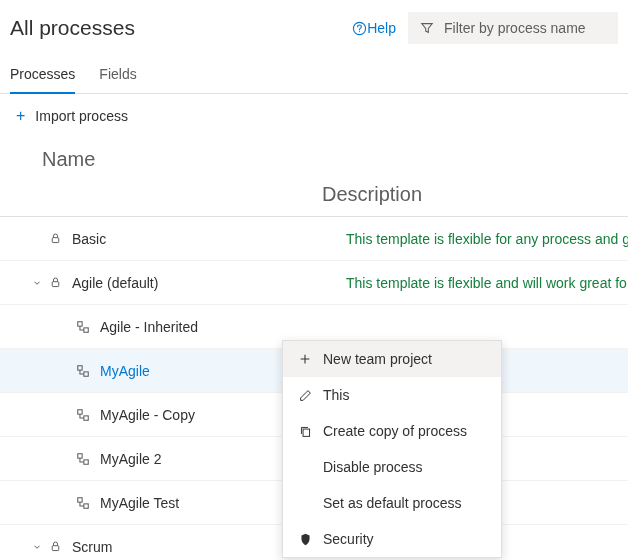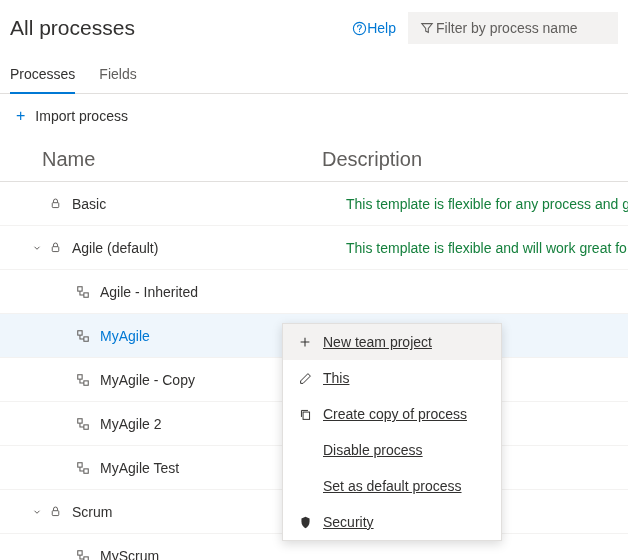--- a/index.html
+++ b/index.html
@@ -2,43 +2,43 @@
 <html><head>
   <meta charset="utf-8">
   <style>
     * { box-sizing: border-box; margin: 0; padding: 0; font-family: "Segoe UI", -apple-system, sans-serif; }
     body { width: 628px; height: 560px; background: #fff; color: #323130; font-size: 14px; overflow: hidden; }
     .topbar { display: flex; align-items: center; justify-content: space-between; padding: 12px 10px 0 10px; }
     .title { font-size: 21px; font-weight: 300; color: #323130; }
     .right-controls { display: flex; align-items: center; gap: 12px; }
     .help-link { display: flex; align-items: center; gap: 0; color: #0078d4; cursor: pointer; font-size: 14px; }
     .help-link .icon { display: inline-flex; }
-    .filter-box { display: flex; align-items: center; gap: 2px; background: #f3f2f1; padding: 8px 12px; min-width: 210px; color: #605e5c; cursor: text; }
+    .filter-box { display: flex; align-items: center; gap: 10px; background: #f3f2f1; padding: 8px 12px; min-width: 210px; color: #605e5c; cursor: text; }
     .filter-box .icon svg { display: block; }
     .filter-placeholder { color: #605e5c; }
     .tabs { display: flex; gap: 24px; border-bottom: 1px solid #e1dfdd; padding: 0 10px; margin-top: 14px; }
     .tab { padding: 8px 0 10px 0; cursor: pointer; color: #605e5c; font-size: 14px; }
     .tab.active { color: #323130; border-bottom: 2px solid #0078d4; margin-bottom: -1px; }
     .import-row { display: flex; align-items: center; gap: 10px; padding: 14px 16px; cursor: pointer; }
     .import-row .plus { color: #0078d4; font-size: 16px; line-height: 1; }
     .table-header { display: flex; padding: 10px 0 10px 42px; border-bottom: 1px solid #e1dfdd; color: #605e5c; font-size: 20px; }
     .col-name { width: 280px; }
-    .col-desc { flex: 1; }
+    .col-desc { flex: 1; margin-top: 35px; }
     .row { display: flex; align-items: center; height: 44px; padding-left: 28px; border-bottom: 1px solid #f3f2f1; white-space: nowrap; overflow: hidden; gap: 12px; }
     .row.selected { background: #eff6fc; }
     .row .caret { width: 18px; display: inline-flex; justify-content: center; color: #605e5c; cursor: pointer; }
     .row .spacer { display: inline-block; }
     .row .lock { width: 18px; display: inline-flex; justify-content: center; color: #605e5c; }
     .row .inhe { width: 18px; display: inline-flex; justify-content: center; color: #605e5c; }
     .row .name { color: #323130; padding-left: 8px; }
     .row.selected .name { color: #0078d4; }
     .row .name-cell { width: 306px; display: flex; align-items: center; overflow: hidden; }
     .row .desc-cell { flex: 1; color: #15803d; overflow: hidden; text-overflow: clip; }
     .more-btn { margin-left: auto; margin-right: 16px; color: #605e5c; cursor: pointer; font-size: 14px; letter-spacing: 1px; width: 24px; text-align: center; }
-    .context-menu { position: absolute; top: 323px; left: 282px; width: 220px; background: #fff; box-shadow: 0 3px 10px rgba(0,0,0,0.15); border: 1px solid #e1dfdd; z-index: 10; text-decoration: underline; }
+    .context-menu { position: absolute; top: 340px; left: 282px; width: 220px; background: #fff; box-shadow: 0 3px 10px rgba(0,0,0,0.15); border: 1px solid #e1dfdd; z-index: 10; }
     .menu-item { display: flex; align-items: center; gap: 10px; padding: 10px 14px; cursor: pointer; font-size: 14px; color: #323130; }
     .menu-item.hover { background: #f3f2f1; }
     .menu-item .mi-icon { width: 16px; display: inline-flex; justify-content: center; color: #323130; }
     svg { display: block; }
   </style>
 </head>
 <body>
 
 <div class="topbar">
   <div class="title">All processes</div>

